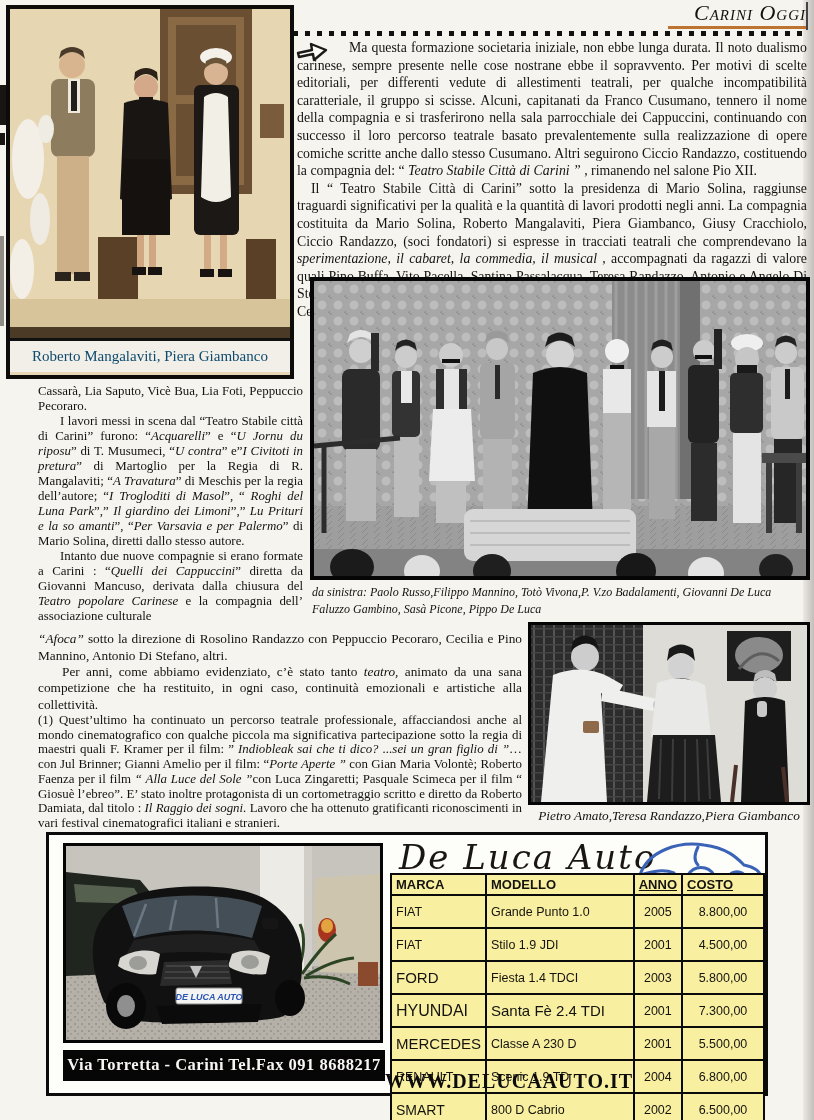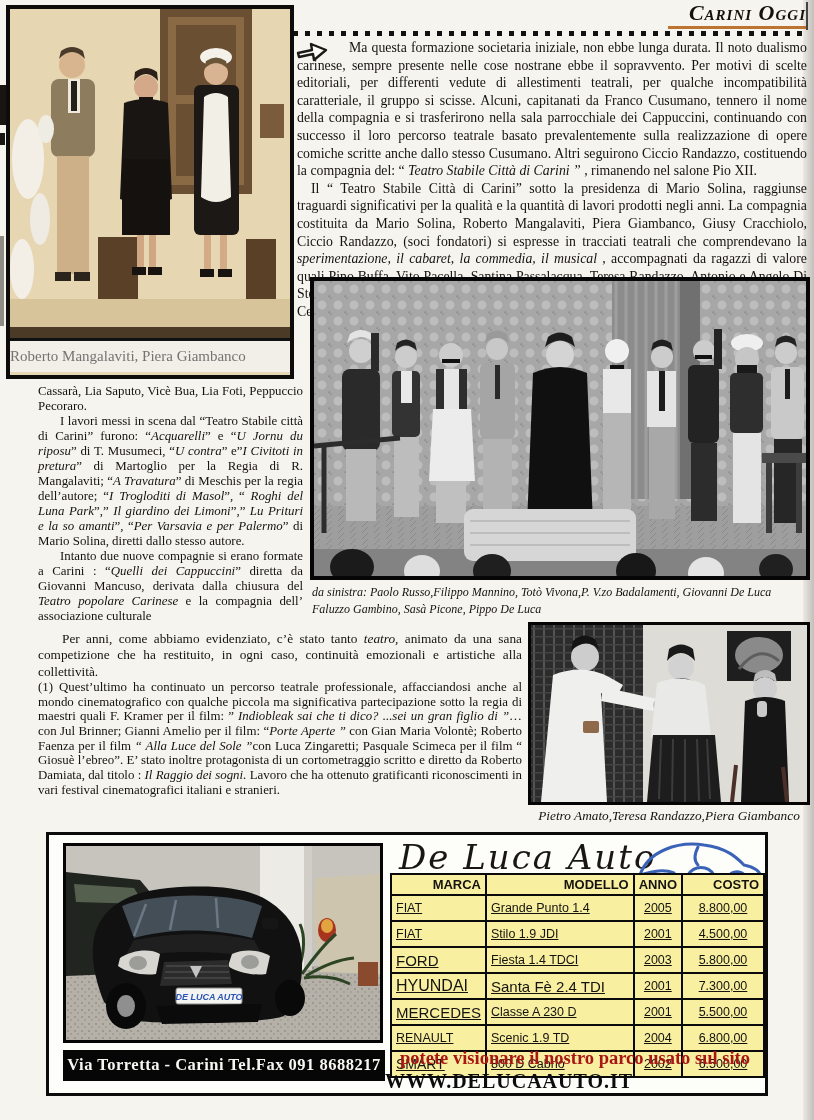--- a/index.html
+++ b/index.html
@@ -12,32 +12,32 @@
   
   .scan-edge{position:absolute;right:0;top:0;width:11px;height:100%;
              background:linear-gradient(90deg,#ece9e4,#c2bfba);}
   .film-mark{position:absolute;background:#181512;}
   .fm1{left:0;top:85px;width:7px;height:40px;}
   .fm2{left:0;top:133px;width:5px;height:12px;}
   .fm3{left:0;top:236px;width:4px;height:90px;background:#8f8b85;}
 
   
   .masthead{position:absolute;left:650px;top:0;width:156px;text-align:right;
-            font-style:italic;font-weight:bold;font-variant:small-caps;
+            font-style:italic;font-weight:normal;font-variant:small-caps;
             font-size:22px;letter-spacing:1px;color:#14110d;}
   .masthead-underline{position:absolute;left:668px;top:26px;width:140px;height:3px;background:#bd7431;}
   .corner-rule{position:absolute;left:806px;top:2px;width:2px;height:28px;background:#444;}
   .dotted-line{position:absolute;left:293px;top:31px;width:516px;height:5px;
       background:repeating-linear-gradient(90deg,#111 0 5px,transparent 5px 12px);}
 
   
   .photo1{position:absolute;left:6px;top:5px;width:288px;height:374px;border:4px solid #0d0c0a;background:#e7d7b4;}
   .photo1 svg{display:block;}
   .photo1-caption{height:34px;background:#f2efe8;border-top:3px solid #111;
-      font-size:15px;padding-top:7px;color:#737373;}
+      text-align:center;font-size:15px;padding-top:7px;color:#0c4a6e;}
 
   
   .arrow{position:absolute;left:295px;top:37px;}
   .col-right{position:absolute;left:297px;top:39px;width:510px;font-size:13.8px;line-height:17.6px;}
   .col-right .p1{text-indent:52px;}
   .col-right .p2{text-indent:14px;}
 
   
   .photo2{position:absolute;left:310px;top:277px;width:500px;height:303px;border:4px solid #060606;background:#a9a9a9;}
   .caption2{position:absolute;left:312px;top:584px;width:498px;font-style:italic;font-size:12px;line-height:16.5px;}
@@ -58,23 +58,23 @@
   .adbox{position:absolute;left:46px;top:832px;width:722px;height:264px;border:3px solid #0b0b0b;background:#fdfdfa;}
   .car-photo{position:absolute;left:14px;top:8px;width:320px;height:200px;border:3px solid #050505;background:#c6c3bd;}
   .address-bar{position:absolute;left:14px;top:215px;width:322px;height:31px;background:#060606;color:#f7f6f2;
       text-align:center;font-weight:bold;font-size:16.5px;line-height:30px;letter-spacing:0.5px;}
   .brand{position:absolute;left:350px;top:2px;font-size:34px;font-style:italic;letter-spacing:2px;color:#191613;
       font-family:"DejaVu Serif","Liberation Serif",serif;}
   .logo{position:absolute;left:585px;top:0;}
   table.prices{position:absolute;left:341px;top:38px;border-collapse:collapse;
       font-family:"Liberation Sans","DejaVu Sans",sans-serif;}
   table.prices th,table.prices td{border:2px solid #0a0a0a;background:#f8f0a0;padding:0 4px;}
-  table.prices th{font-size:13px;height:21px;text-align:right;}
-  table.prices th:nth-child(3),table.prices th:nth-child(4){text-align:right;}
-  table.prices td{font-size:12.5px;height:26px;text-decoration:underline;}
+  table.prices th{font-size:13px;height:21px;text-align:left;}
+  table.prices th:nth-child(3),table.prices th:nth-child(4){text-align:left;text-decoration:underline;}
+  table.prices td{font-size:12.5px;height:33px;}
   table.prices .c0{width:82px;}  table.prices .c1{width:154px;}
   table.prices .c2{width:46px;text-align:center;} table.prices .c3{width:84px;text-align:center;}
   table.prices tr:nth-child(3) .c0,table.prices tr:nth-child(5) .c0{font-size:15px;}
   table.prices tr:nth-child(4) .c0{font-size:16px;}
   table.prices tr:nth-child(4) .c1{font-size:15px;}
   table.prices tr:nth-child(7) .c0{font-size:14px;}
   table.prices tr:nth-child(8) .c0{font-weight:bold;}
   .cta{position:absolute;left:336px;top:213px;width:380px;text-align:center;
       font-weight:bold;font-size:18.5px;color:#a81616;}
   .website{position:absolute;left:336px;top:235px;width:380px;text-align:left;
@@ -247,20 +247,21 @@
     <div>Faluzzo Gambino, Sasà Picone, Pippo De Luca</div>
   </div>
 
   <div class="col-left">
     <p>Cassarà, Lia Saputo, Vicè Bua, Lia Foti, Peppuccio Pecoraro.</p>
     <p class="ind"><span>I lavori messi in scena dal “Teatro Stabile città di Carini” furono: “</span><span class="it">Acquarelli</span><span>” e “</span><span class="it">U Jornu du riposu</span><span>” di T. Musumeci, “</span><span class="it">U contra</span><span>” e”</span><span class="it">I Civitoti in pretura</span><span>” di Martoglio per la Regia di R. Mangalaviti; “</span><span class="it">A Travatura</span><span>” di Meschis per la regia dell’autore; “</span><span class="it">I Trogloditi di Masol</span><span>”, “ </span><span class="it">Roghi del Luna Park</span><span>”,” </span><span class="it">Il giardino dei Limoni</span><span>”,” </span><span class="it">Lu Prituri e la so amanti</span><span>”, “</span><span class="it">Per Varsavia e per Palermo</span><span>” di Mario Solina, diretti dallo stesso autore.</span></p>
     <p class="ind"><span>Intanto due nuove compagnie si erano formate a Carini : “</span><span class="it">Quelli dei Cappuccini</span><span>” diretta da Giovanni Mancuso, derivata dalla chiusura del </span><span class="it">Teatro popolare Carinese</span><span> e la compagnia dell’ associazione culturale</span></p>
   </div>
 
   <div class="wide-block">
+    <p class="afoca"><span class="it">“Afoca”</span><span> sotto la direzione di  Rosolino Randazzo con Peppuccio Pecoraro, Cecilia e Pino Mannino, Antonio  Di Stefano, altri.</span></p>
     <p class="peranni"><span>Per anni, come abbiamo evidenziato, c’è stato tanto </span><span class="it">teatro,</span><span> animato da una sana competizione che ha restituito, in ogni caso, continuità emozionali e artistiche alla collettività.</span></p>
     <p class="footnote"><span>(1) Quest’ultimo ha continuato un percorso teatrale professionale, affacciandosi anche al mondo cinematografico con qualche piccola ma significativa partecipazione sotto la regia di maestri quali F. Kramer per il film: ” </span><span class="it">Indiobleak sai che ti dico? ...sei un gran figlio di ”</span><span>…con Jul Brinner; Gianni Amelio per il film: “</span><span class="it">Porte Aperte ”</span><span> con Gian Maria Volontè; Roberto Faenza per il film </span><span class="it">“ Alla Luce del Sole ”</span><span>con Luca Zingaretti; Pasquale Scimeca per il film “ Giosuè l’ebreo”.  E’ stato inoltre protagonista di un cortometraggio scritto e diretto da Roberto Damiata, dal titolo : </span><span class="it">Il Raggio dei sogni.</span><span> Lavoro che ha ottenuto gratificanti riconoscimenti in vari festival  cinematografici italiani e stranieri.</span></p>
   </div>
 
   <div class="photo3">
     <svg width="276" height="177" viewBox="0 0 276 177">
       <defs>
         <pattern id="cur" width="10" height="8" patternUnits="userSpaceOnUse">
           <rect width="10" height="8" fill="#2c2c2c"></rect>
             <rect x="2" width="2" height="8" fill="#555"></rect>
@@ -362,21 +363,21 @@
           <tr>
             <th>MARCA</th>
             <th>MODELLO</th>
             <th>ANNO</th>
             <th>COSTO</th>
           </tr>
         </thead>
       <tbody>
           <tr>
             <td class="c0">FIAT</td>
-            <td class="c1">Grande Punto 1.4</td>
+            <td class="c1">Grande Punto 1.0</td>
             <td class="c2">2005</td>
             <td class="c3">8.800,00</td>
           </tr>
           <tr>
             <td class="c0">FIAT</td>
             <td class="c1">Stilo 1.9 JDI</td>
             <td class="c2">2001</td>
             <td class="c3">4.500,00</td>
           </tr>
           <tr>
@@ -405,16 +406,15 @@
           </tr>
           <tr>
             <td class="c0">SMART</td>
             <td class="c1">800 D Cabrio</td>
             <td class="c2">2002</td>
             <td class="c3">6.500,00</td>
           </tr>
         </tbody>
     </table>
 
-    <div class="cta">potete visionare il nostro parco usato sul sito</div>
     <div class="website">WWW.DELUCAAUTO.IT</div>
   </div>
 </div>
 
 </body></html>

